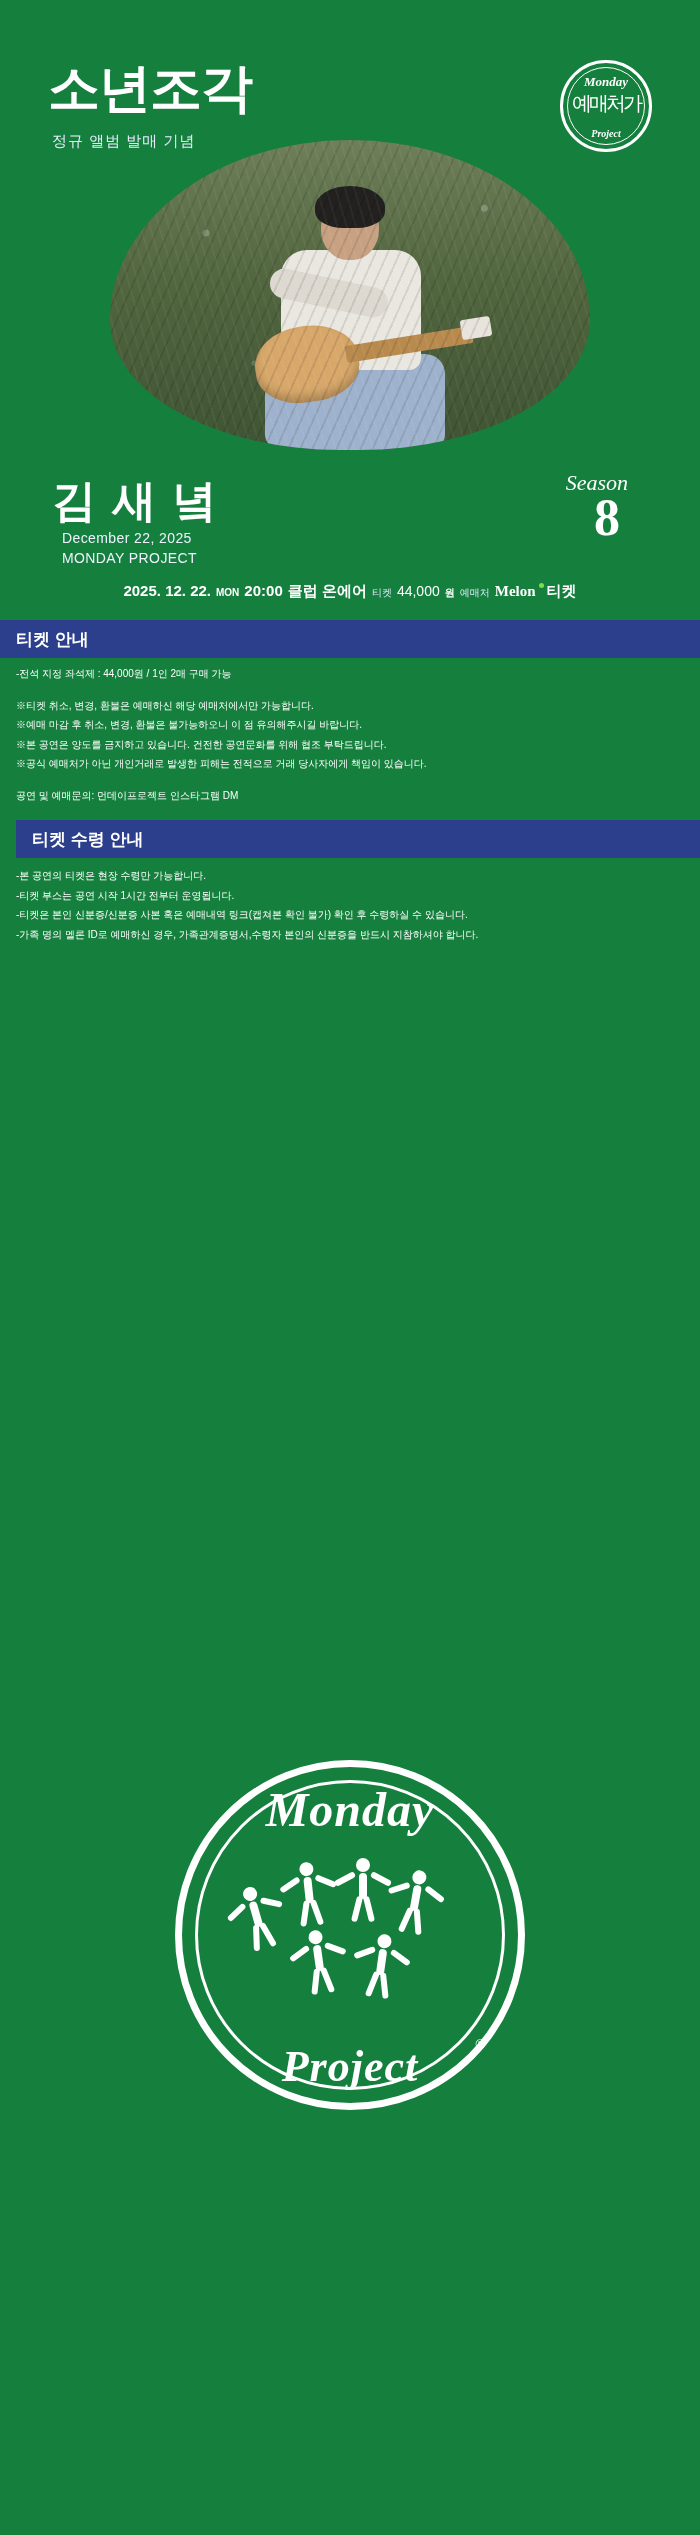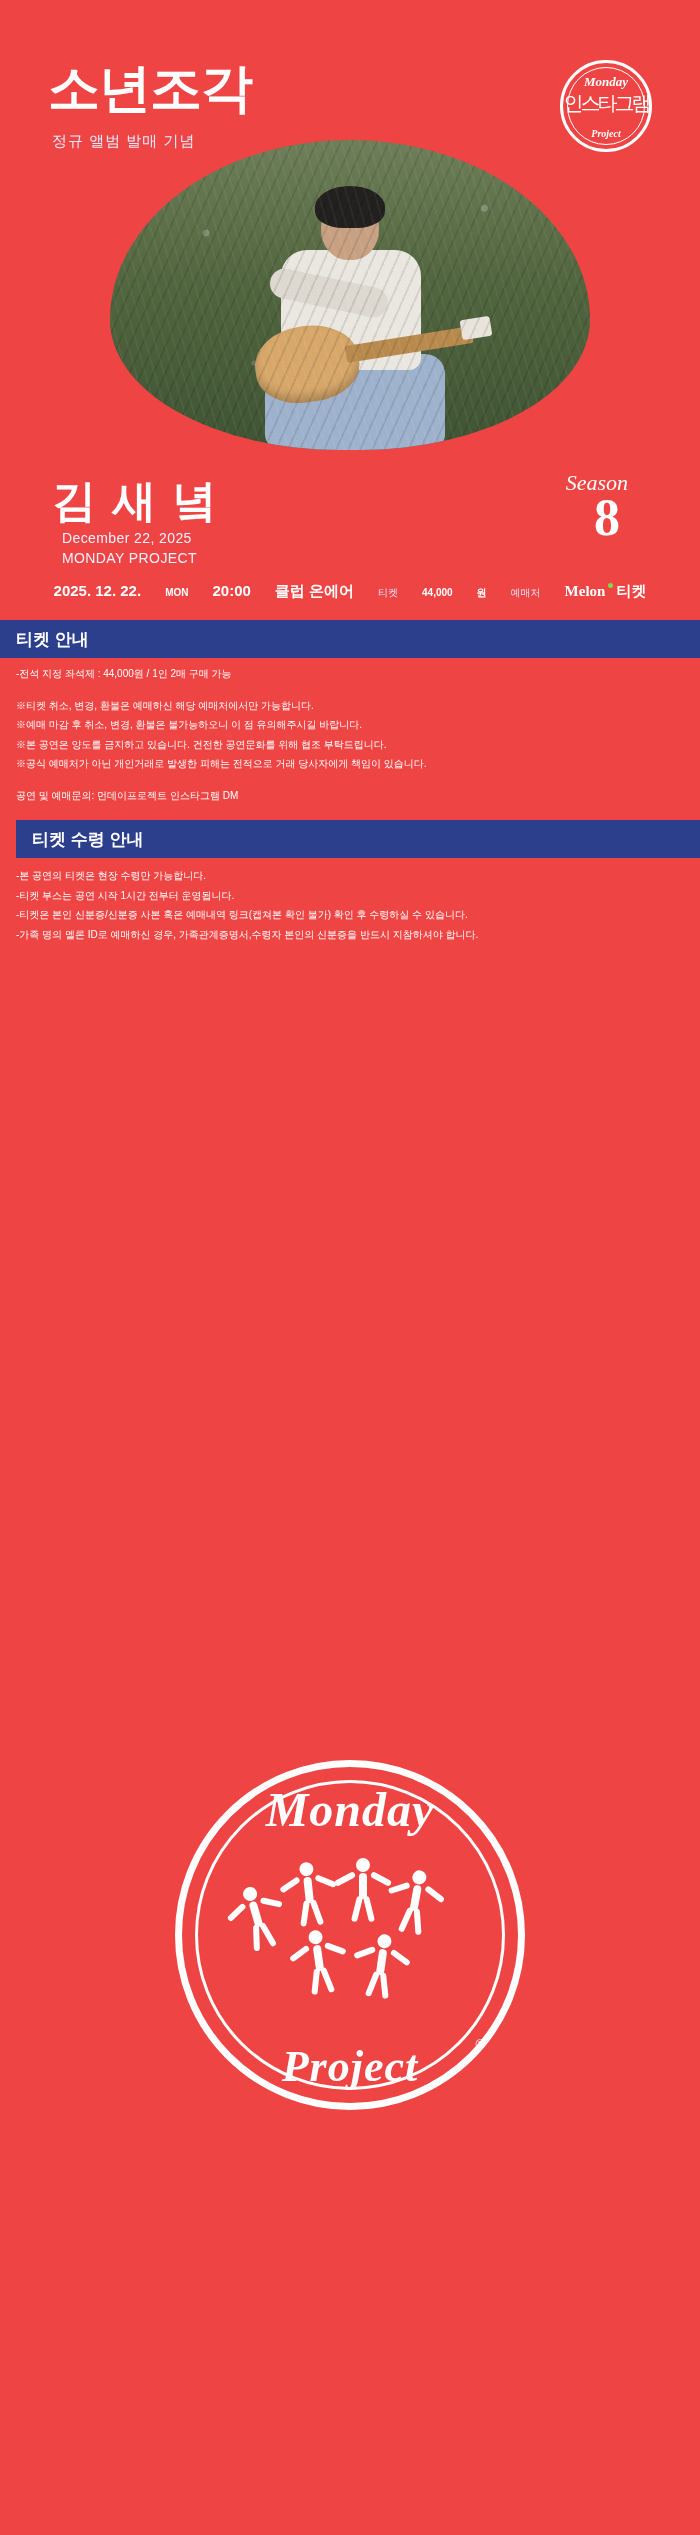--- a/index.html
+++ b/index.html
@@ -12,21 +12,21 @@
     height: 2535px;
     position: relative;
     font-family: "Liberation Sans", sans-serif;
     color: #ffffff;
     overflow: hidden;
   }
 
   .poster {
     position: absolute;
     inset: 0;
-    background: #ef4444;
+    background: #15803d;
   }
 
   
   .header {
     position: absolute;
     top: 40px;
     left: 0;
     width: 700px;
     height: 130px;
   }
@@ -270,29 +270,29 @@
   
   .infoline {
     position: absolute;
     left: 0;
     top: 582px;
     width: 700px;
     height: 34px;
     display: flex;
     align-items: baseline;
     justify-content: center;
-    gap: 24px;
+    gap: 5px;
     font-size: 15px;
     font-weight: bold;
     color: #ffffff;
   }
   .infoline .small { font-size: 10px; font-weight: bold; }
   .infoline .venue { font-size: 15px; font-weight: bold; }
   .infoline .lbl { font-size: 10px; font-weight: normal; color: #dfe6ff; }
-  .infoline .price { font-size: 10px; font-weight: bold; }
+  .infoline .price { font-size: 14px; font-weight: normal; }
   .infoline .won { font-size: 10px; }
   .melon {
     display: inline-flex;
     align-items: baseline;
     gap: 2px;
   }
   .melon .m {
     font-family: "Liberation Serif", serif;
     font-weight: bold;
     font-size: 15px;
@@ -469,21 +469,21 @@
 <div class="poster">
 
   <div class="header">
     <div class="band-title">소년조각</div>
     <div class="band-sub">정규 앨범 발매 기념</div>
 
     <div class="logo-small">
       <div class="ring"></div>
       <div class="ring2"></div>
       <div class="txt-top">Monday</div>
-      <div class="figs">인스타그램</div>
+      <div class="figs">예매처가</div>
       <div class="txt-bot">Project</div>
     </div>
   </div>
 
   <div class="hero-wrap">
     <div class="hero">
       <div class="person">
         <div class="p-legs"></div>
         <div class="p-body"></div>
         <div class="p-head"></div>

